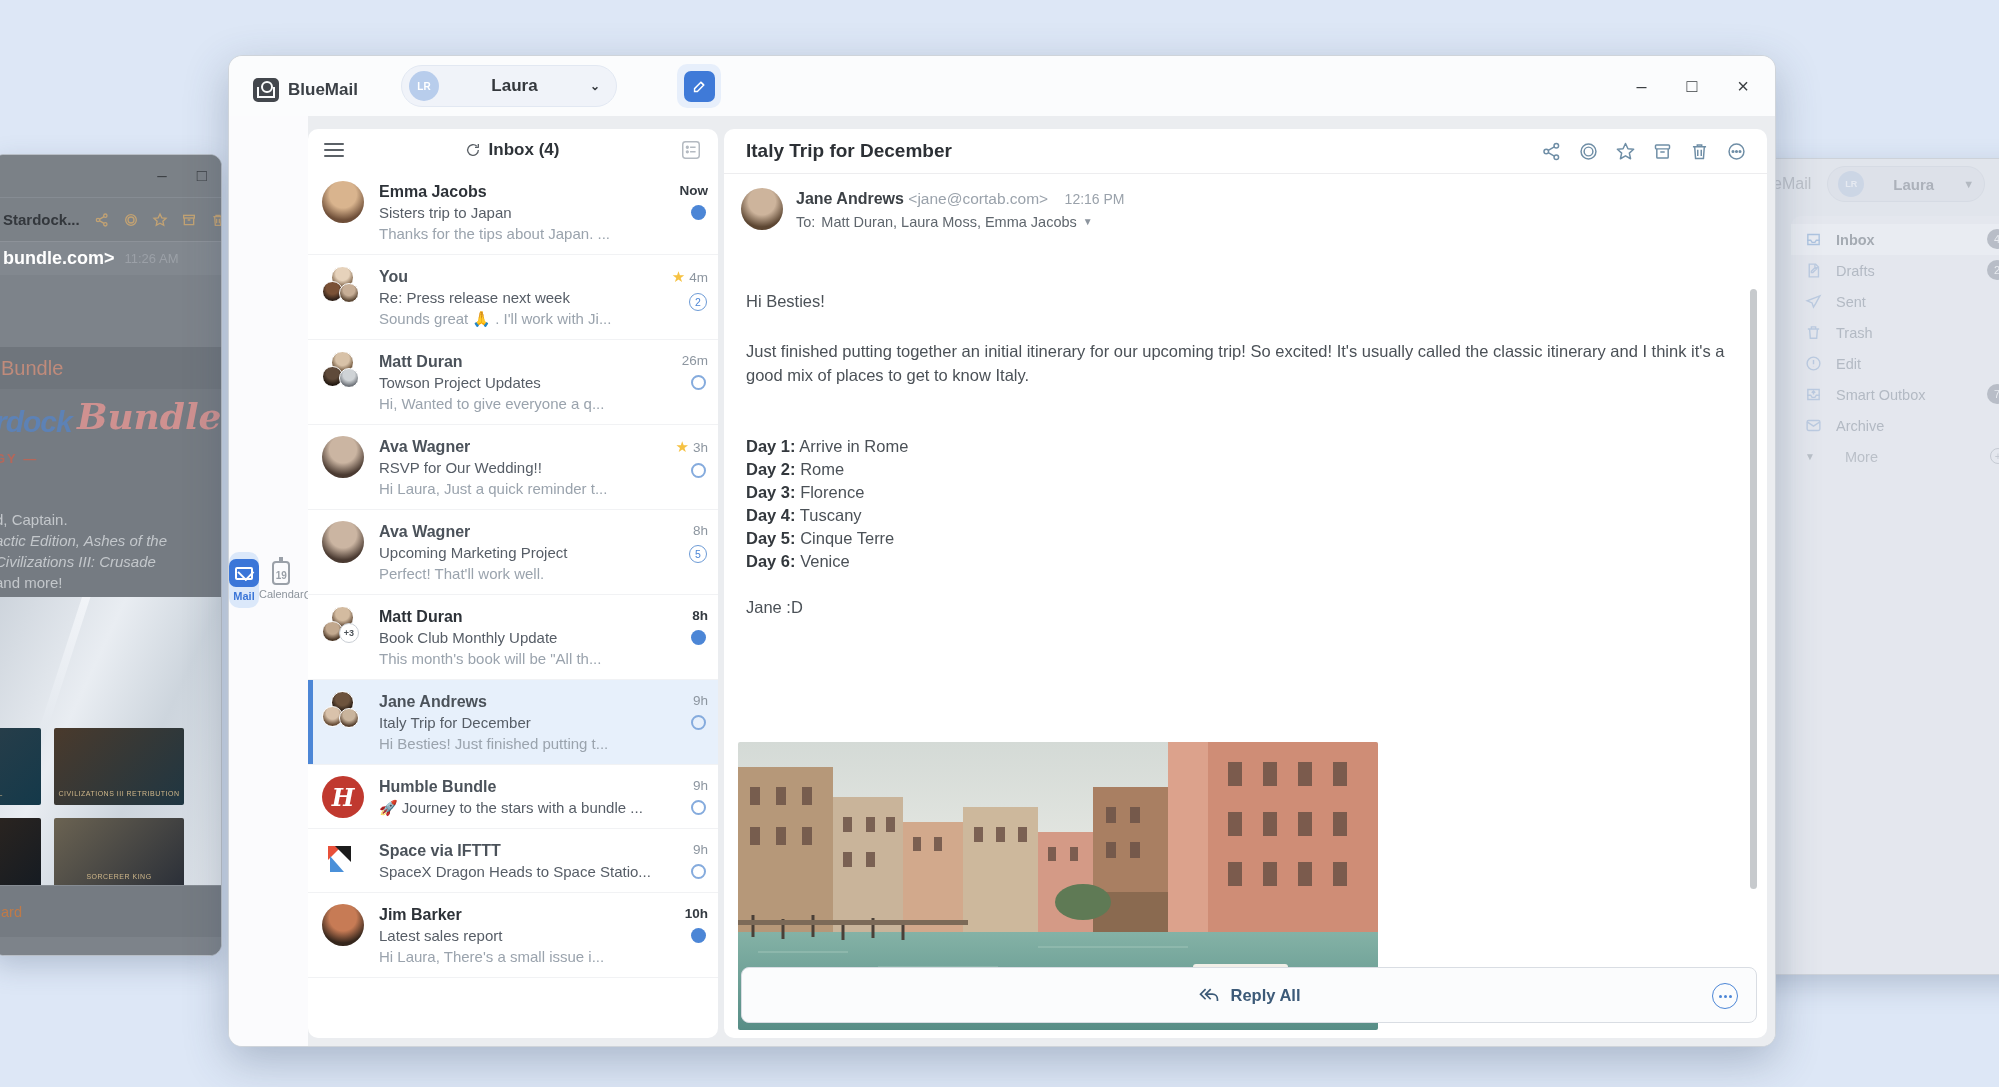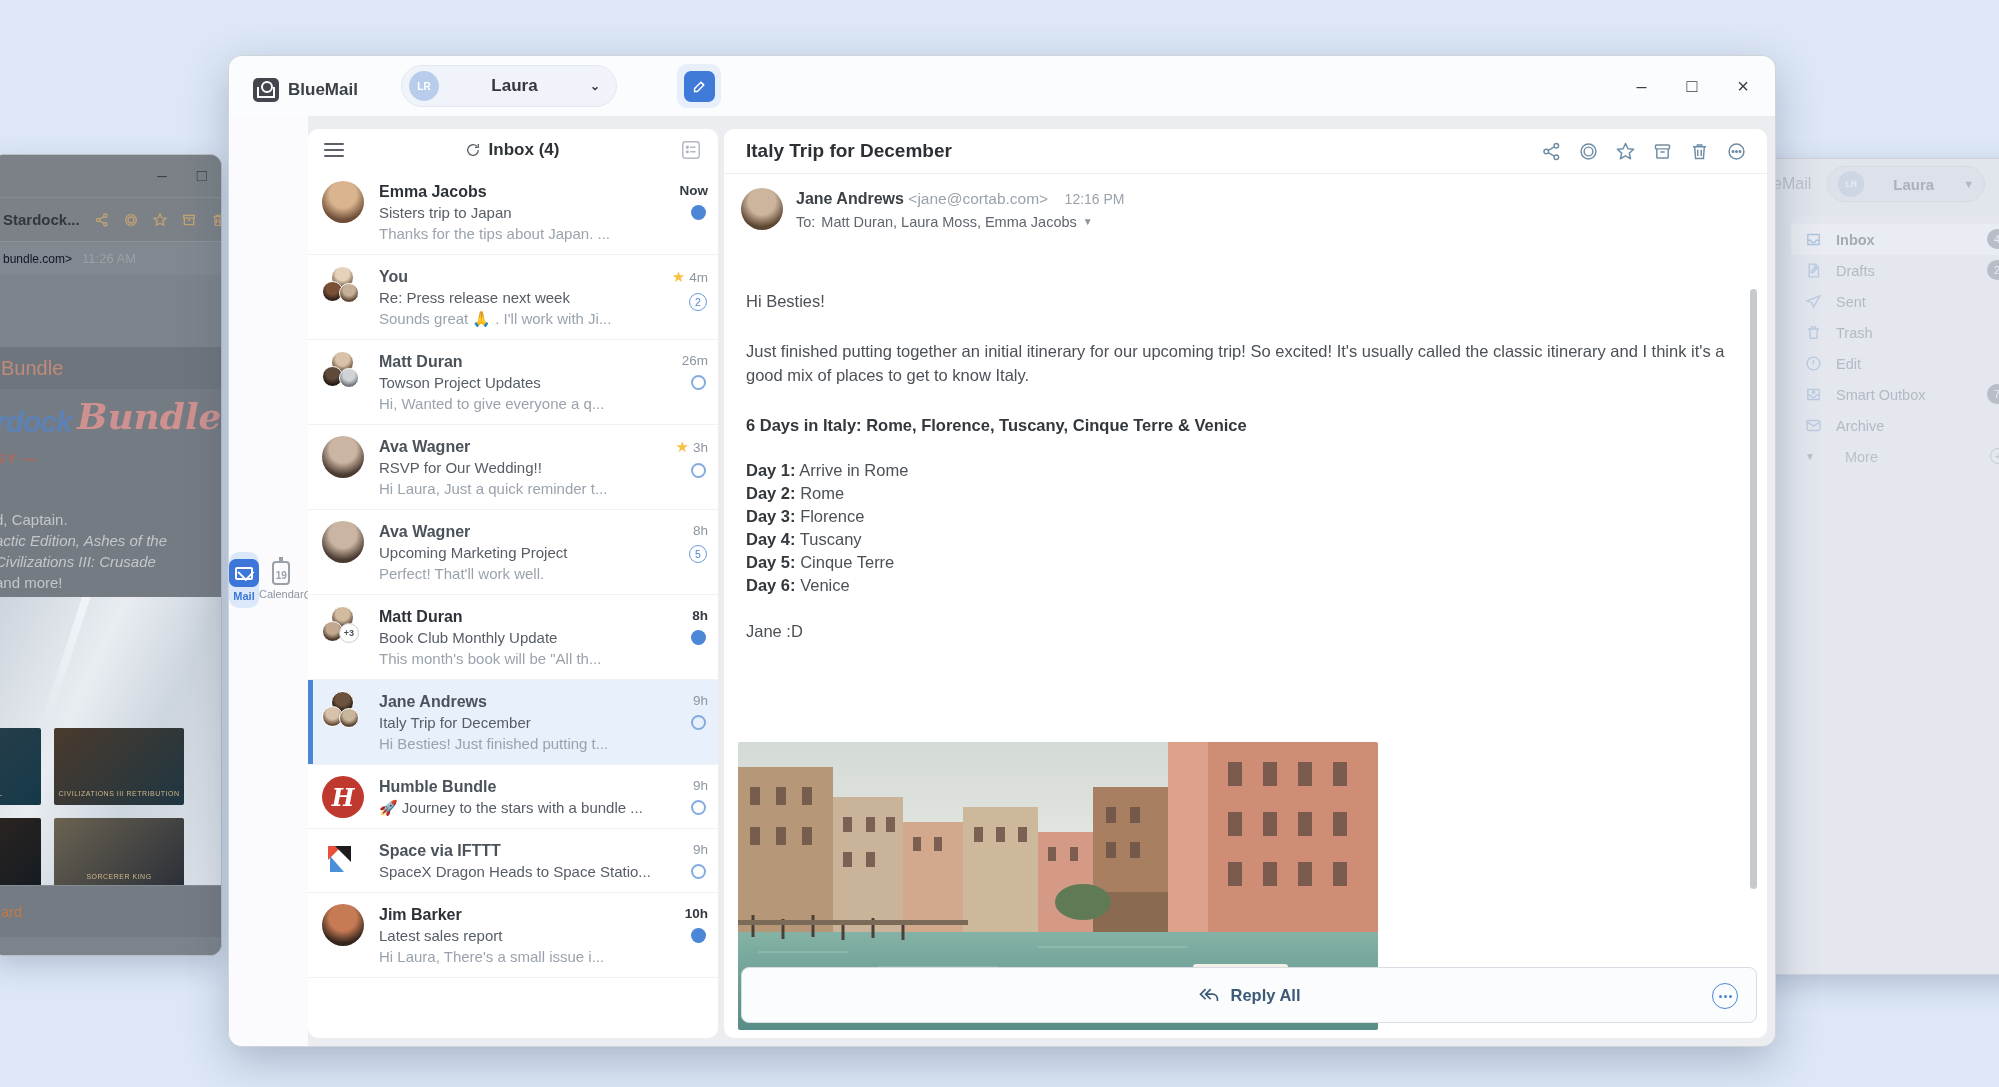--- a/index.html
+++ b/index.html
@@ -9,21 +9,21 @@
   
   .bgwin { position:absolute; z-index:1; box-shadow:0 10px 28px rgba(60,80,110,.25); }
 
   
   .lwin { left:-8px; top:154px; width:230px; height:802px; background:#757b82; border-radius:12px; overflow:hidden; border:1px solid #b9bfc7; }
   .lwin .ltitle { height:42px; background:#7b8187; display:flex; justify-content:flex-end; align-items:center; gap:30px; padding-right:14px; color:#3c4045; font-size:17px; }
   .lwin .ltool { height:44px; background:#7b8187; border-top:1px solid #868c93; display:flex; align-items:center; padding:0 10px; }
   .lwin .ltool .t { font-weight:bold; font-size:15px; color:#33373c; flex:0 0 auto; }
   .lwin .ltool .ic { display:flex; gap:13px; margin-left:14px; color:#c2a273; }
   .lwin .lfrom { height:34px; background:#82888f; border-top:1px solid #8d9299; display:flex; align-items:center; padding:0 10px; gap:10px; }
-  .lwin .lfrom .f1 { font-size:12px; font-weight:normal; color:#0f172a; }
+  .lwin .lfrom .f1 { font-size:18px; font-weight:bold; color:#ffffff; }
   .lwin .lfrom .f2 { font-size:13px; color:#9ba0a7; }
   .lwin .lspacer { height:72px; background:#7d838a; }
   .lwin .lband { height:42px; background:#6f757c; display:flex; align-items:center; padding-left:8px; font-size:20px; color:#c08b7b; }
   .lwin .llogo { height:112px; background:#757b82; position:relative; }
   .lwin .llogo .blue { position:absolute; left:2px; top:16px; font-size:30px; font-weight:800; font-style:italic; color:#5d82b6; letter-spacing:-1px; }
   .lwin .llogo .script { position:absolute; left:84px; top:6px; font-family:"DejaVu Serif", serif; font-style:italic; font-weight:bold; font-size:36px; color:#cf9190; }
   .lwin .llogo .sub { position:absolute; left:2px; top:62px; font-size:13px; font-weight:800; color:#b5675a; letter-spacing:2px; }
   .lwin .llines { padding:8px 4px 0 2px; background:#757b82; height:96px; }
   .lwin .llines div { font-size:15px; color:#c3c7cb; line-height:21px; white-space:nowrap; }
   .lwin .llines div.it { font-style:italic; }
@@ -671,21 +671,20 @@
             <span>Matt Duran, Laura Moss, Emma Jacobs</span>
             <span class="tocaret">▼</span>
           </div>
         </div>
       </div>
       <div class="rbody">
         <div>Hi Besties!</div>
         <div class="gap"></div>
         <div>Just finished putting together an initial itinerary for our upcoming trip! So excited! It's usually called the classic itinerary and I think it's a good mix of places to get to know Italy.</div>
         <div class="gap"></div>
-        <div class="bld">6 Days in Italy: Rome, Florence, Tuscany, Cinque Terre &amp; Venice</div>
         <div class="gap" style="height:22px;"></div>
 
           <div class="dayline"><span class="bld">Day 1:</span> <span>Arrive in Rome</span></div>
 
           <div class="dayline"><span class="bld">Day 2:</span> <span>Rome</span></div>
 
           <div class="dayline"><span class="bld">Day 3:</span> <span>Florence</span></div>
 
           <div class="dayline"><span class="bld">Day 4:</span> <span>Tuscany</span></div>
 

